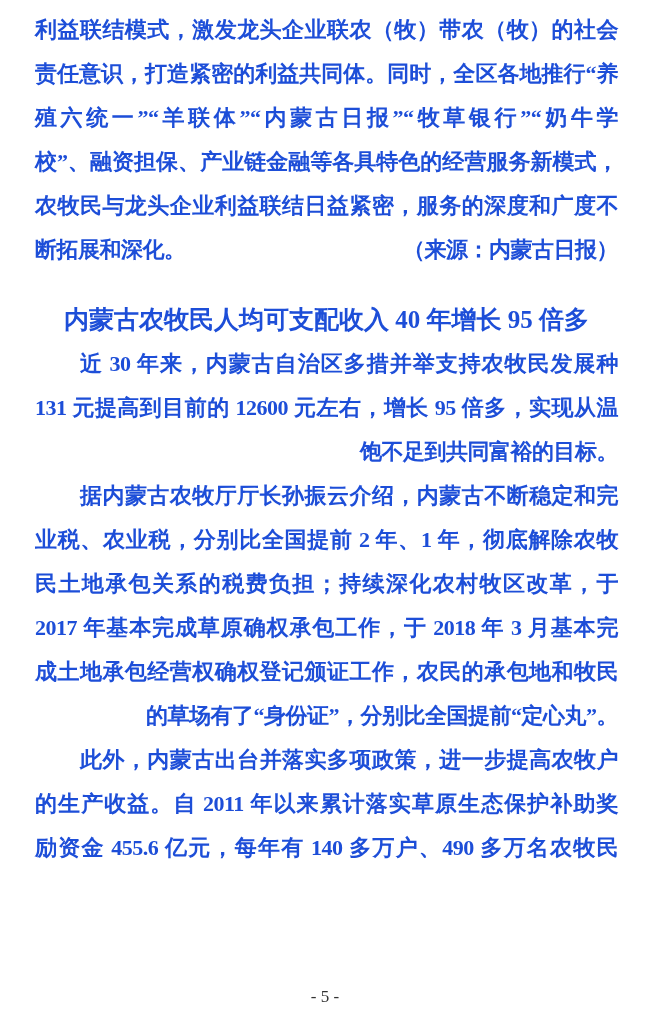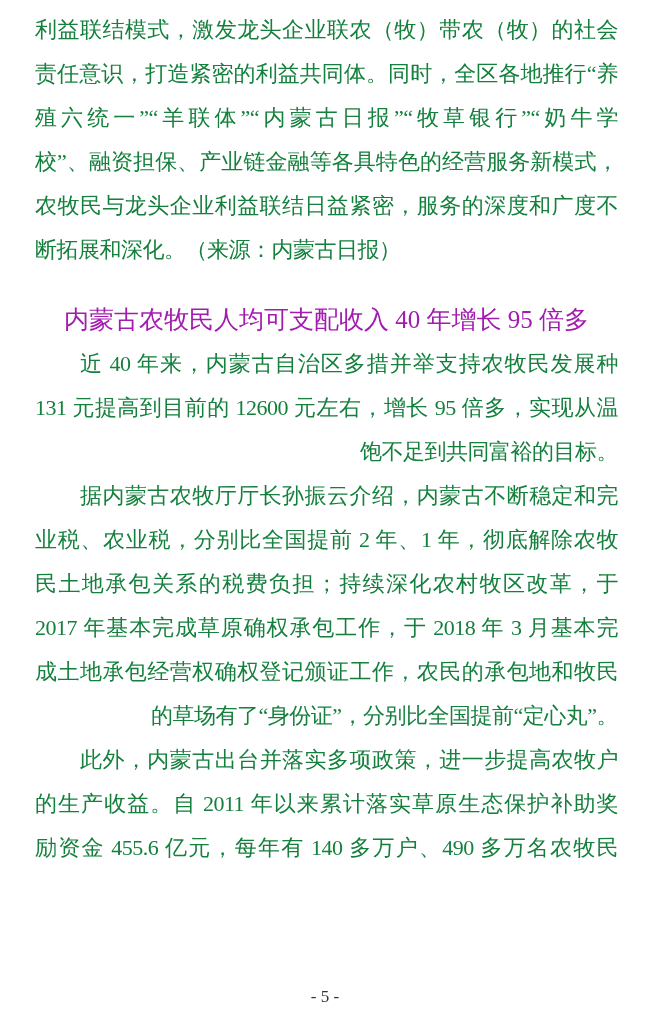--- a/index.html
+++ b/index.html
@@ -19,50 +19,51 @@
     position: absolute;
     top: 8px;
     left: 35px;
     right: 32px;
   }
   .line {
     font-size: 22px;
     line-height: 44px;
     letter-spacing: -0.5px;
     white-space: nowrap;
-    color: #15803d;
+    color: #1d4ed8;
+    font-weight: bold;
   }
   .body-justify {
     text-align: justify;
     text-align-last: justify;
   }
   .body-justify-indent {
     text-align: justify;
     text-align-last: justify;
     padding-left: 45px;
   }
   .body-plain {
     text-align: right;
   }
   .split {
     display: flex;
-    justify-content: flex-start;
+    justify-content: space-between;
   }
   .split span {
     white-space: nowrap;
   }
   .heading {
-    font-weight: normal;
+    font-weight: bold;
     text-align: center;
     text-align-last: center;
     font-size: 25px;
     line-height: 44px;
     letter-spacing: 0;
     margin-top: 26px;
-    color: #a21caf;
+    color: #1d4ed8;
   }
   .page-footer {
     position: absolute;
     top: 986px;
     left: 0;
     width: 100%;
     text-align: center;
     font-size: 17px;
     line-height: 22px;
     color: #333333;
@@ -76,21 +77,21 @@
     <div class="line body-justify">利益联结模式，激发龙头企业联农（牧）带农（牧）的社会</div>
     <div class="line body-justify">责任意识，打造紧密的利益共同体。同时，全区各地推行“养</div>
     <div class="line body-justify">殖六统一”“羊联体”“内蒙古日报”“牧草银行”“奶牛学</div>
     <div class="line body-justify">校”、融资担保、产业链金融等各具特色的经营服务新模式，</div>
     <div class="line body-justify">农牧民与龙头企业利益联结日益紧密，服务的深度和广度不</div>
     <div class="line split">
       <span>断拓展和深化。</span>
       <span>（来源：内蒙古日报）</span>
     </div>
     <div class="line heading">内蒙古农牧民人均可支配收入 40 年增长 95 倍多</div>
-    <div class="line body-justify-indent">近 40 年来，内蒙古自治区多措并举支持农牧民发展种</div>
+    <div class="line body-justify-indent">近 30 年来，内蒙古自治区多措并举支持农牧民发展种</div>
     <div class="line body-justify">131 元提高到目前的 12600 元左右，增长 95 倍多，实现从温</div>
     <div class="line body-plain">饱不足到共同富裕的目标。</div>
     <div class="line body-justify-indent">据内蒙古农牧厅厅长孙振云介绍，内蒙古不断稳定和完</div>
     <div class="line body-justify">业税、农业税，分别比全国提前 2 年、1 年，彻底解除农牧</div>
     <div class="line body-justify">民土地承包关系的税费负担；持续深化农村牧区改革，于</div>
     <div class="line body-justify">2017 年基本完成草原确权承包工作，于 2018 年 3 月基本完</div>
     <div class="line body-justify">成土地承包经营权确权登记颁证工作，农民的承包地和牧民</div>
     <div class="line body-plain">的草场有了“身份证”，分别比全国提前“定心丸”。</div>
     <div class="line body-justify-indent">此外，内蒙古出台并落实多项政策，进一步提高农牧户</div>
     <div class="line body-justify">的生产收益。自 2011 年以来累计落实草原生态保护补助奖</div>

